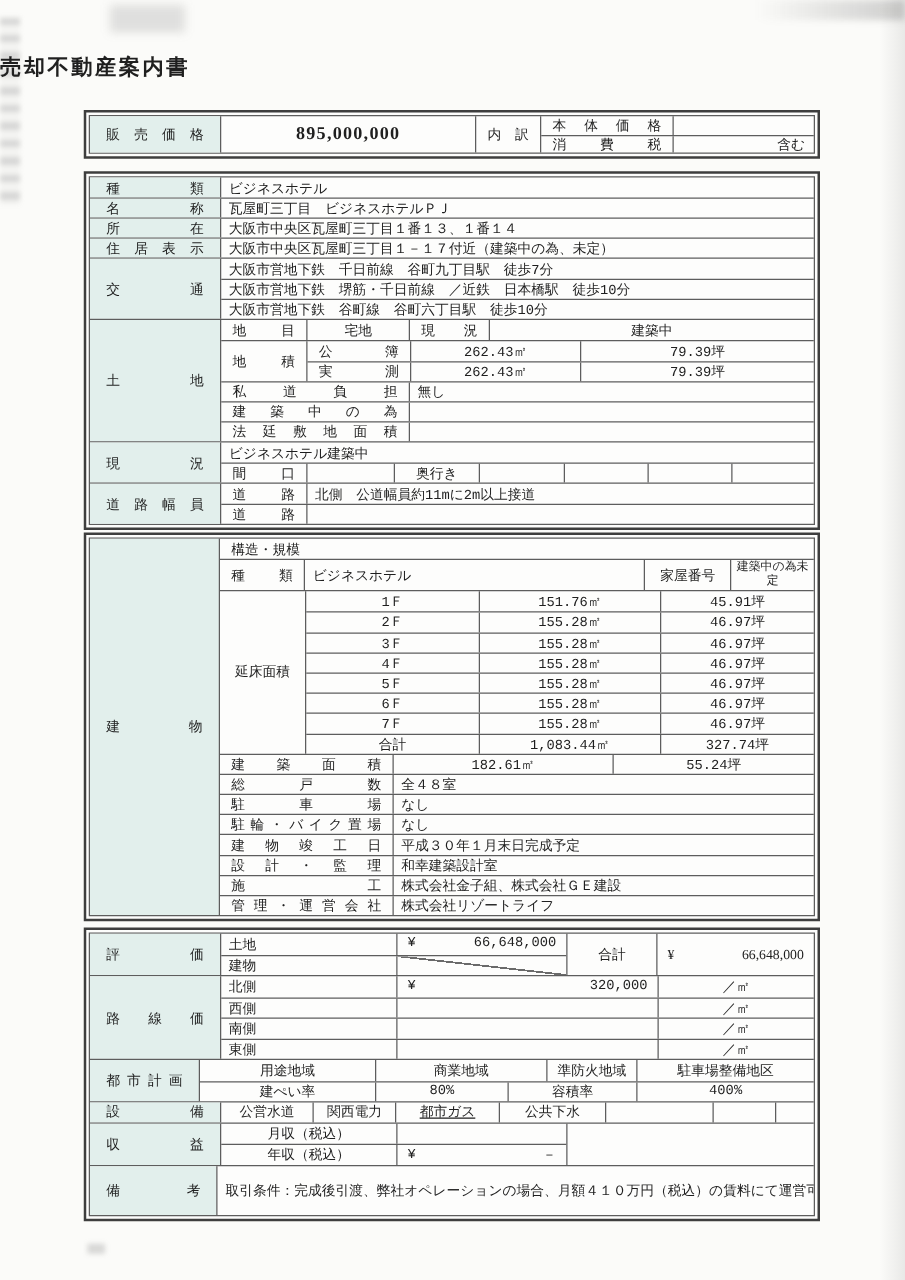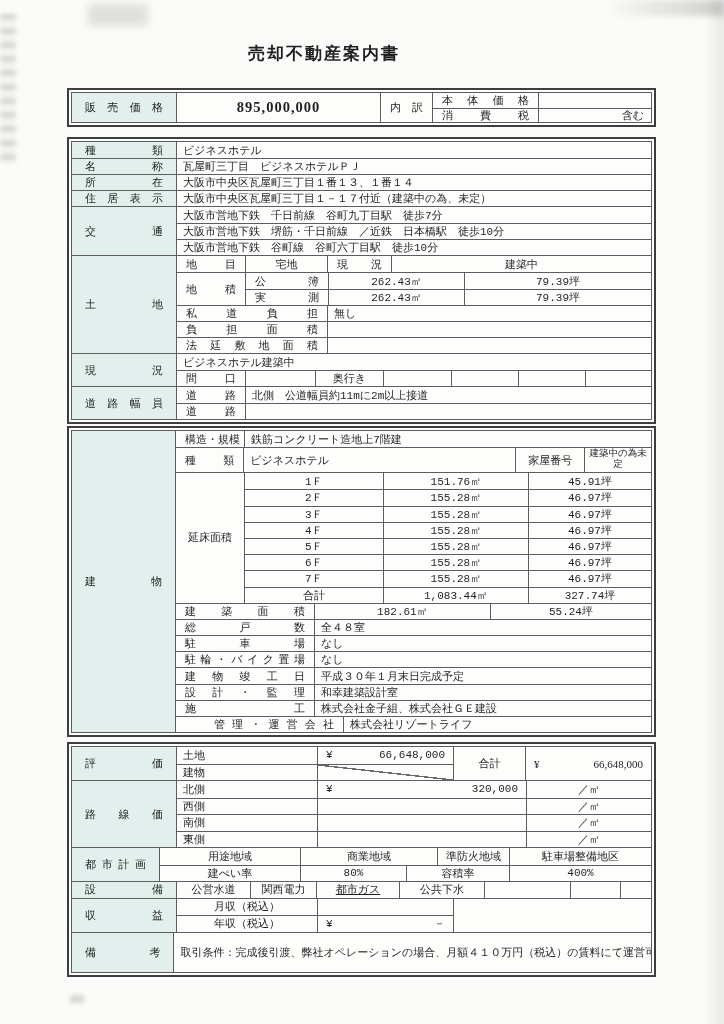--- a/index.html
+++ b/index.html
@@ -29,21 +29,21 @@
   .sm-rightband{right:0;top:0;width:20px;height:1024px;
     background:linear-gradient(90deg,rgba(0,0,0,0),rgba(100,100,100,.12));}
   .sm-toptitle{left:88px;top:4px;width:60px;height:22px;
     background:rgba(100,100,100,.18);filter:blur(4px);}
   .sm-bottom{left:70px;top:995px;width:14px;height:8px;
     background:rgba(110,110,110,.25);filter:blur(2px);}
 
   
   .doc-title{
     position:absolute;top:42px;left:0;width:648px;
-    text-align:center;font-size:17px;font-weight:bold;letter-spacing:2px;
+    font-size:17px;font-weight:bold;letter-spacing:2px;
   }
 
   
   .tblwrap{
     position:absolute;left:67px;width:589px;
     border:2px solid var(--ob);
     padding:2px;background:#fdfdfc;
   }
   .tbl{
     border:1px solid var(--bc);
@@ -208,21 +208,21 @@
           </div>
         </div>
         <div class="trow r">
           <div class="cell slab" style="width:150px;">
               <span class="sptxt">私道負担</span>
             </div>
           <div class="cell fl">無し</div>
         </div>
         <div class="trow r">
           <div class="cell slab" style="width:150px;">
-              <span class="sptxt">負担面積</span>
+              <span class="sptxt">建築中の為</span>
             </div>
           <div class="cell fl"></div>
         </div>
         <div class="trow r">
           <div class="cell slab" style="width:150px;">
               <span class="sptxt">法廷敷地面積</span>
             </div>
           <div class="cell fl"></div>
         </div>
       </div>
@@ -276,21 +276,20 @@
   <div class="tbl">
     <div class="trow">
       <div class="cell lab" style="width:104px;">
           <span class="sptxt">建物</span>
         </div>
       <div class="gbody">
         <div class="trow r">
           <div class="cell slab" style="width:68px;">
               <span>構造・規模</span>
             </div>
-          <div class="cell fl">鉄筋コンクリート造地上7階建</div>
         </div>
         <div class="trow r-shurui">
           <div class="cell slab" style="width:68px;">
               <span class="sptxt">種類</span>
             </div>
           <div class="cell" style="width:276px;">ビジネスホテル</div>
           <div class="cell ce" style="width:70px;">家屋番号</div>
           <div class="cell fl ce small2">建築中の為未定</div>
         </div>
         <div class="trow">
@@ -375,21 +374,21 @@
             </div>
           <div class="cell fl">和幸建築設計室</div>
         </div>
         <div class="trow r">
           <div class="cell slab" style="width:138px;">
               <span class="sptxt">施工</span>
             </div>
           <div class="cell fl">株式会社金子組、株式会社ＧＥ建設</div>
         </div>
         <div class="trow r">
-          <div class="cell slab" style="width:138px;margin-left:29px;">
+          <div class="cell slab" style="width:138px;">
               <span class="sptxt">管理・運営会社</span>
             </div>
           <div class="cell fl">株式会社リゾートライフ</div>
         </div>
       </div>
     </div>
   </div>
 </div>
 
 <div class="tblwrap t4">

